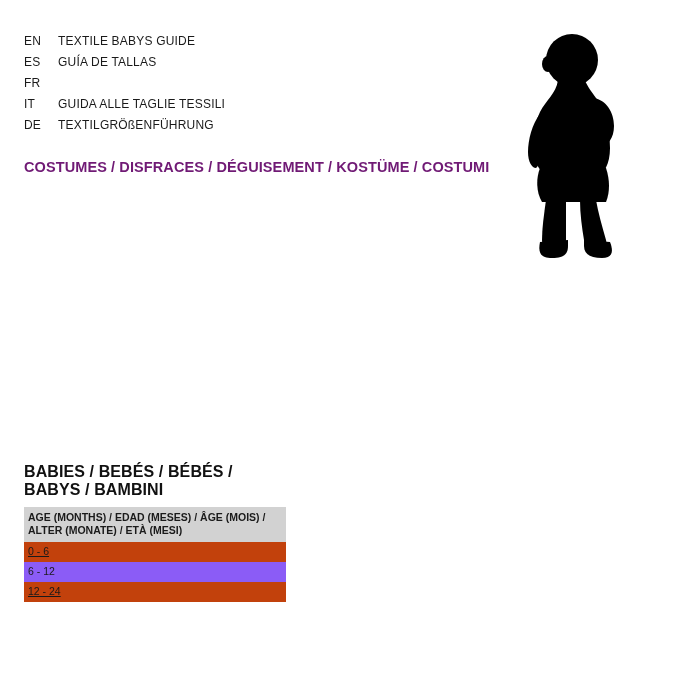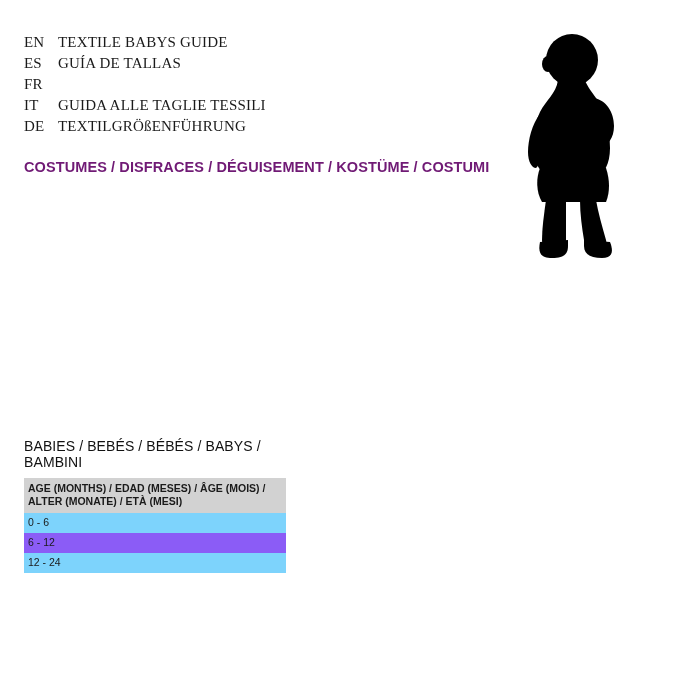--- a/index.html
+++ b/index.html
@@ -25,23 +25,22 @@
   .lang-block {
     position: absolute;
     left: 24px;
     top: 34px;
     width: 420px;
   }
   .lang-row {
     display: flex;
     align-items: baseline;
     height: 21px;
-    font-size: 15px;
+    font-size: 12px;
     letter-spacing: 0.2px;
-    font-family: Liberation Serif, serif;
   }
   .lang-code {
     width: 34px;
     flex: 0 0 34px;
     color: #1a1a1a;
   }
   .lang-text {
     color: #1a1a1a;
   }
 
@@ -71,25 +70,26 @@
   }
 
   
   .table-section {
     position: absolute;
     left: 24px;
     top: 438px;
     width: 262px;
   }
   .section-title {
-    font-size: 14px;
-    font-weight: normal;
+    font-size: 16px;
+    font-weight: bold;
     color: #111111;
     margin-bottom: 8px;
     letter-spacing: 0.1px;
+    margin-top: 25px;
   }
   table.size-table {
     border-collapse: collapse;
     width: 262px;
     table-layout: fixed;
   }
   table.size-table th {
     background: #d2d2d2;
     text-align: left;
     font-size: 10.5px;
@@ -101,21 +101,22 @@
   }
   table.size-table td {
     font-size: 10.5px;
     color: #1a1a1a;
     padding: 3px 4px;
     line-height: 1.3;
     border: 0;
     height: 14px;
   }
   table.size-table tr.row-odd td {
-    background: #7dd3fc;
+    background: #c2410c;
+    text-decoration: underline;
   }
   table.size-table tr.row-even td {
     background: #8b5cf6;
   }
 </style>
 </head>
 <body>
 
 <div class="page">
 

